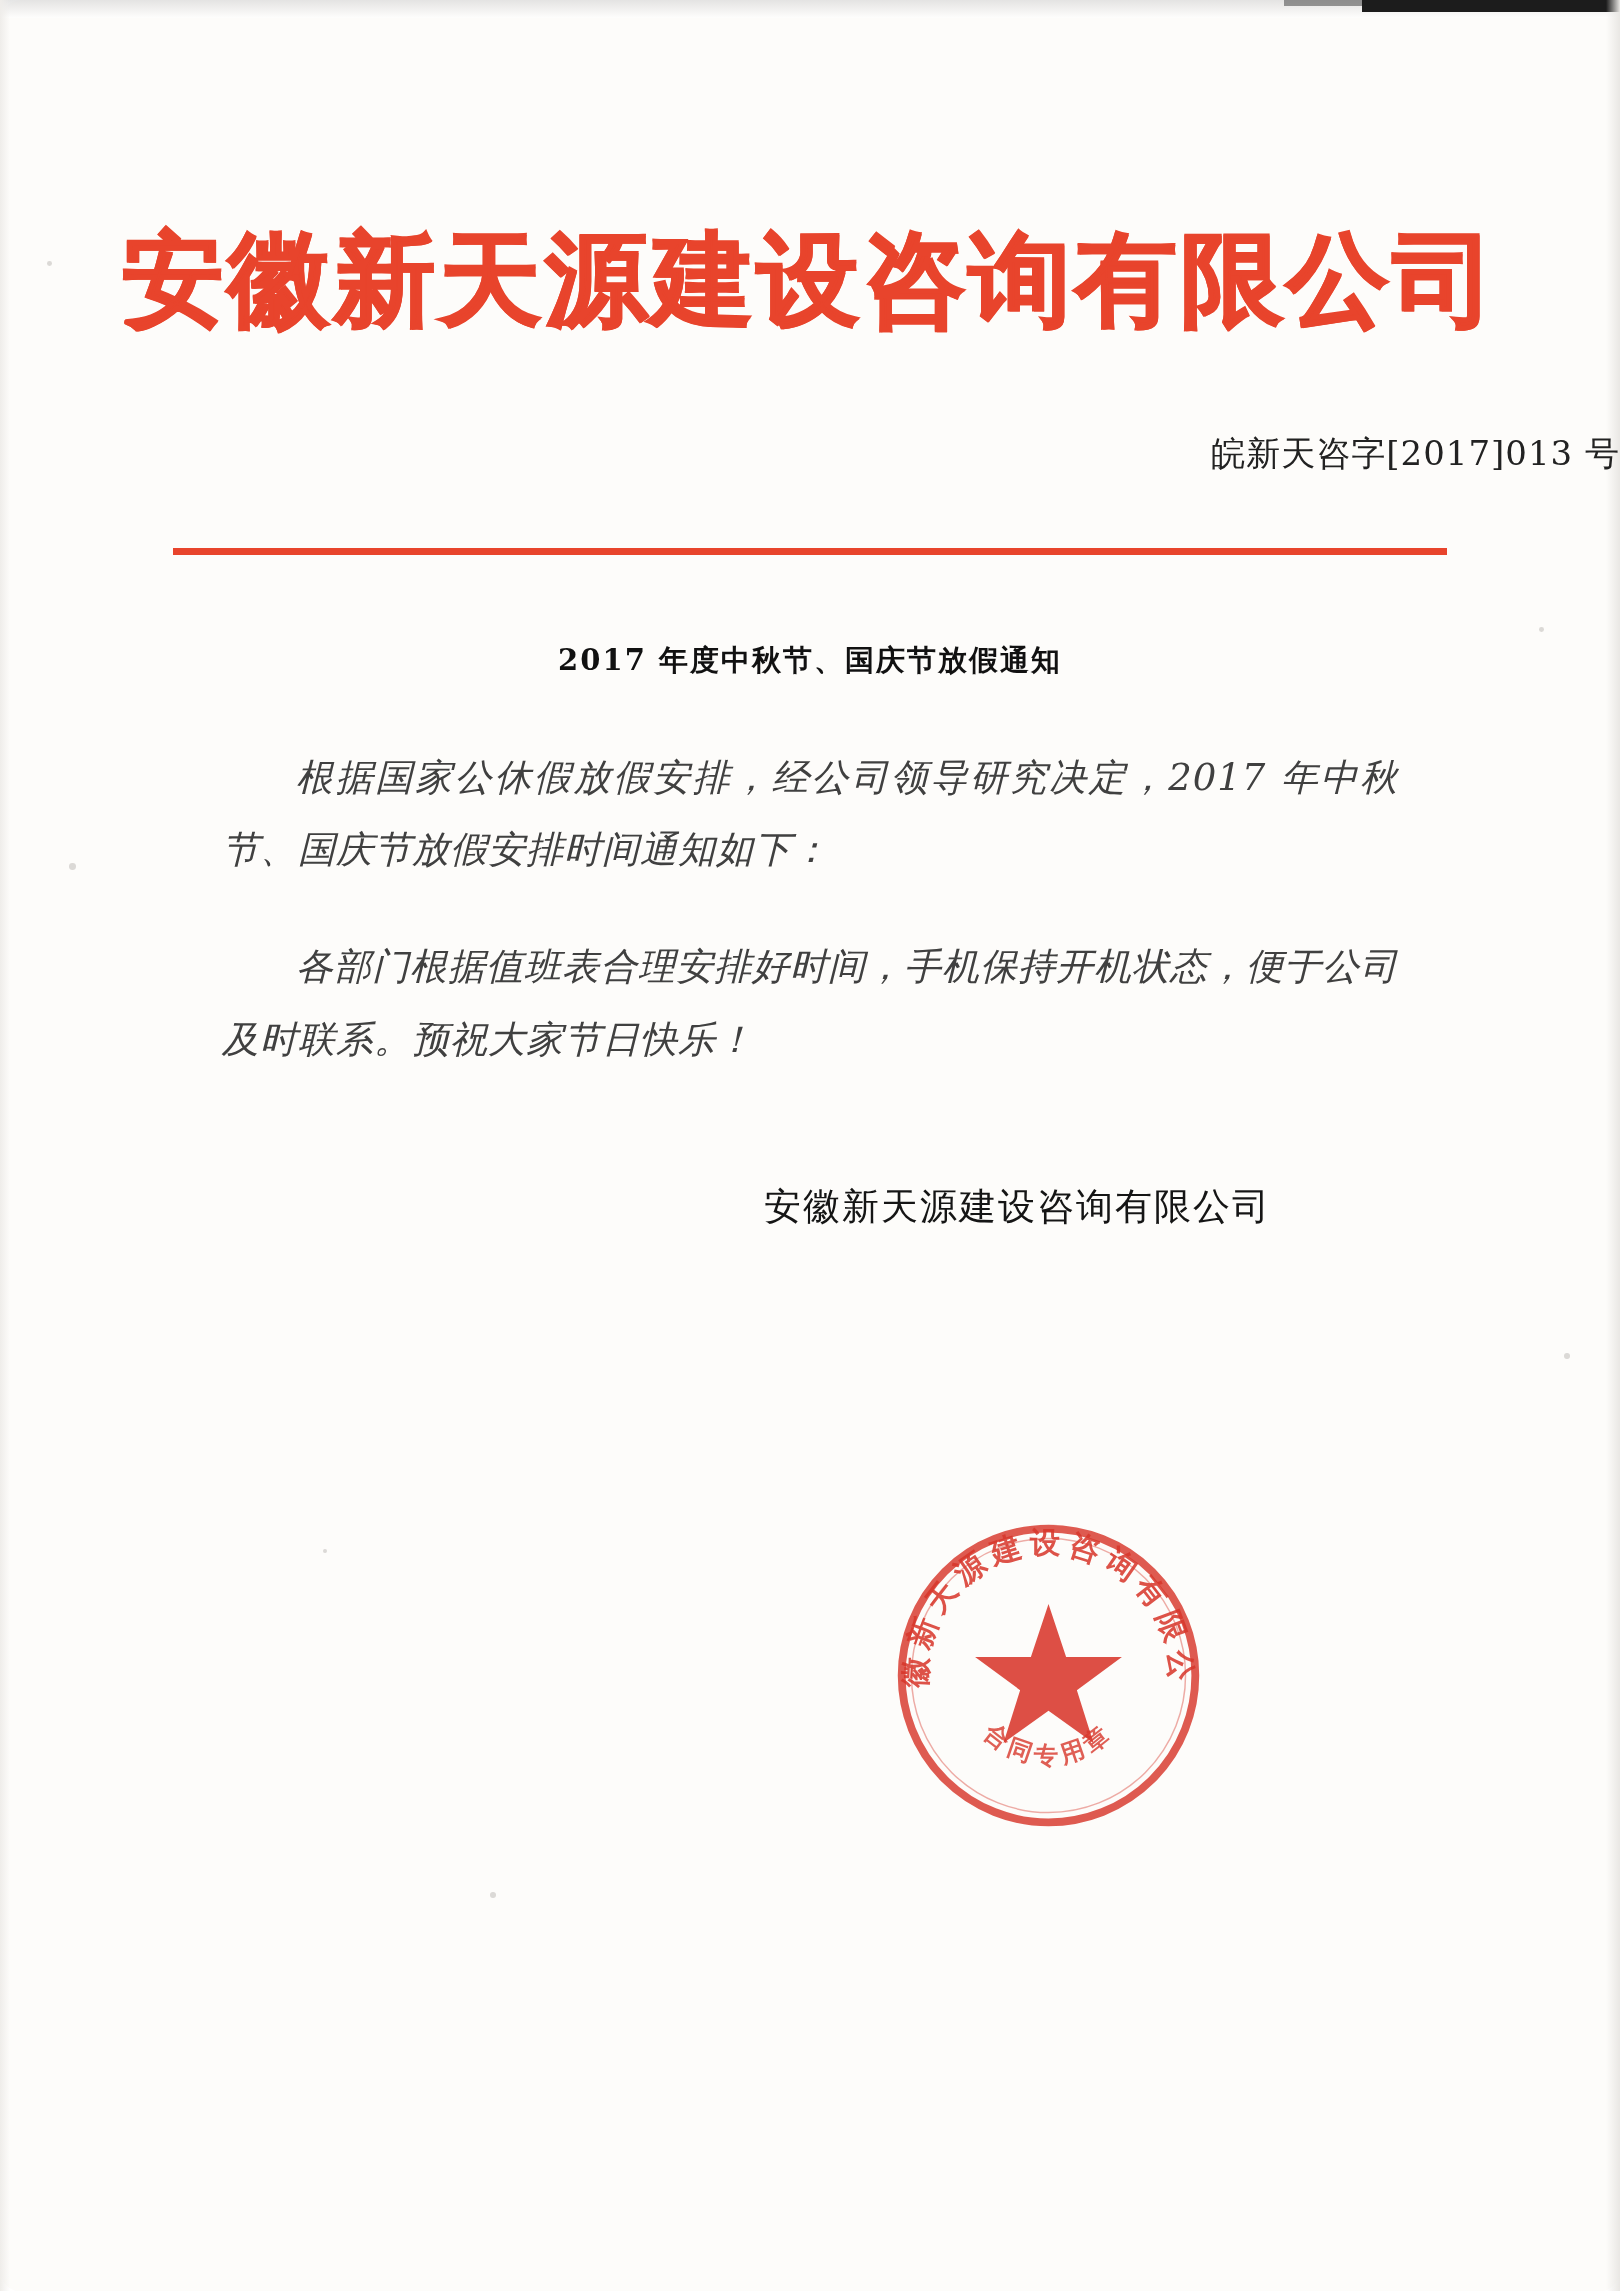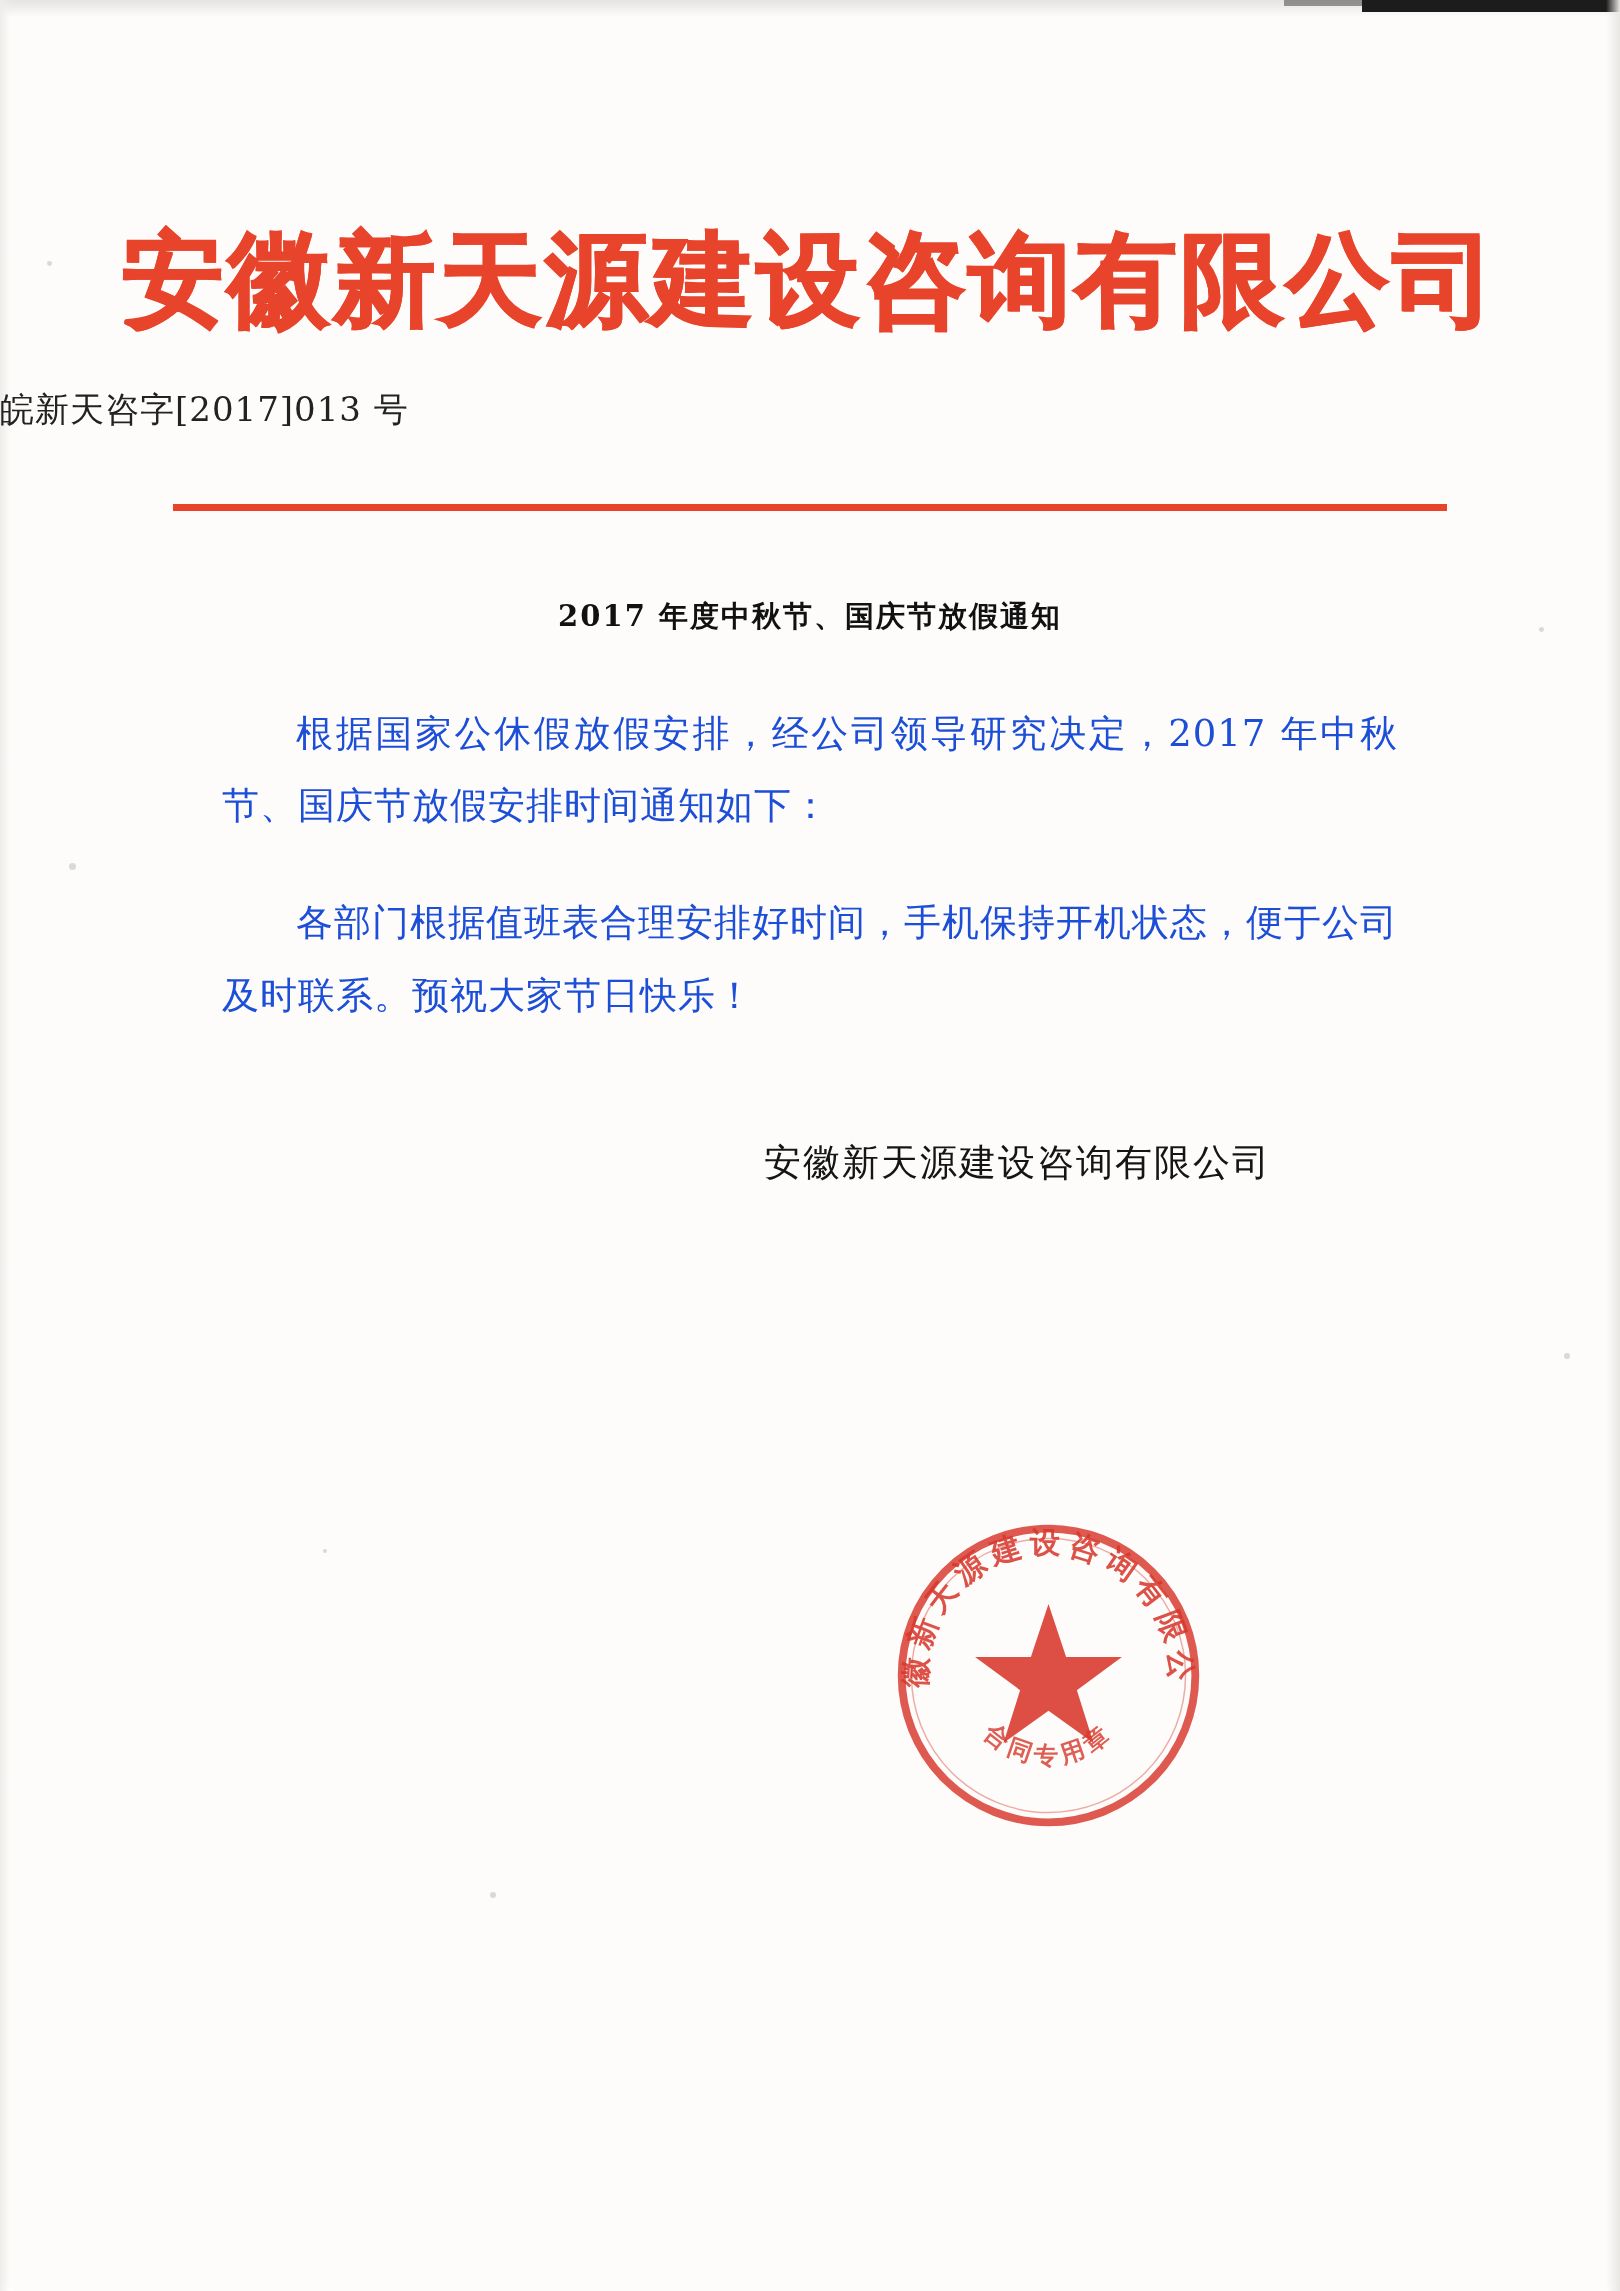--- a/index.html
+++ b/index.html
@@ -76,22 +76,22 @@
     font-size: 102px;
     letter-spacing: 3.9px;
     line-height: 1.12;
     -webkit-text-stroke: 2px #e8442c;
     white-space: nowrap;
     text-shadow: 1px 1px 0 #e8442c, -1px 0 0 #e8442c;
   }
 
   
   .docnum {
-    margin-top: 50px;
-    text-align: left;
+    margin-top: 94px;
+    text-align: right;
     font-size: 34px;
     letter-spacing: 1px;
     color: #222;
   }
 
   
   .rule {
     margin: 71px auto 0 auto;
     width: 1274px;
     height: 6.9px;
@@ -108,22 +108,23 @@
     color: #111;
   }
 
   
   .body-block {
     margin: 61px auto 0 auto;
     width: 1176px;
     font-size: 37px;
     line-height: 1.95;
     letter-spacing: 1px;
-    color: #1d4ed8;
+    color: #404040;
     text-align: justify;
+    font-style: italic;
   }
   .para {
     margin: 0 0 9.8px 0;
     text-indent: 2em;
   }
   .para.gap {
     margin-top: 45px;
   }
 
   

